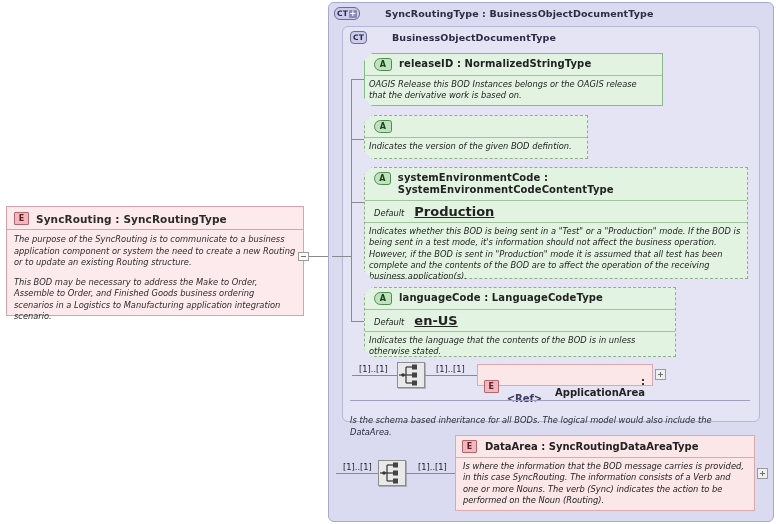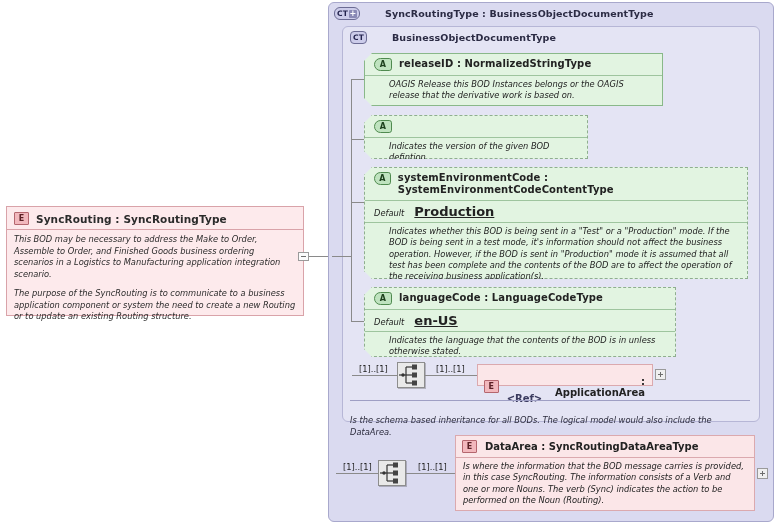--- a/index.html
+++ b/index.html
@@ -99,21 +99,21 @@
   .abox .atitle{font-size:10px;font-weight:bold;color:#222;letter-spacing:.1px;line-height:12px;}
   .abox .arow-default{
     border-top:1px solid #9ec49e;
     display:flex;gap:10px;align-items:baseline;
     padding:3px 14px 3px 9px;
   }
   .abox .dlabel{font-style:italic;font-size:8.3px;color:#222;}
   .abox .dval{font-size:13px;font-weight:bold;color:#222;text-decoration:underline;}
   .abox .adoc{
     border-top:1px solid #9ec49e;
-    padding:3px 6px 4px 24px;
+    padding:3px 6px 4px 4px;
     font-style:italic;font-size:8.3px;line-height:11.3px;color:#222;
   }
 
   
   .refbox{
     position:absolute;box-sizing:border-box;
     background:#fbe6e8;border:1px solid #dba9ae;
   }
   .refbox .rhead{display:flex;align-items:center;gap:8px;padding:4px 7px 4px 6px;}
   .refbox .rname{font-size:10px;font-weight:bold;color:#3a3a5e;margin-top:24px;}
@@ -162,22 +162,22 @@
 <body>
 
 <div class="canvas">
 
   <div class="ebox" style="left:6px;top:206px;width:298px;height:110px;">
     <div class="ehead">
       <span class="badge badge-e">E</span>
       <span class="etitle">SyncRouting : SyncRoutingType</span>
     </div>
     <div class="edoc">
+      <p>The purpose of the SyncRouting is to communicate to a business application component or system the need to create a new Routing or to update an existing Routing structure.</p>
       <p>This BOD may be necessary to address the Make to Order, Assemble to Order, and Finished Goods business ordering scenarios in a Logistics to Manufacturing application integration scenario.</p>
-      <p>The purpose of the SyncRouting is to communicate to a business application component or system the need to create a new Routing or to update an existing Routing structure.</p>
     </div>
   </div>
 
   <div class="ln h" style="left:304px;top:256px;width:16px;"></div>
   <div class="minusbtn" style="left:298px;top:252px;"></div>
   <div class="ln h" style="left:320px;top:256px;width:10px;"></div>
 
   <div class="ctouter" style="left:328px;top:2px;width:446px;height:520px;">
     <div class="cthead">
       <span class="badge badge-ct">

